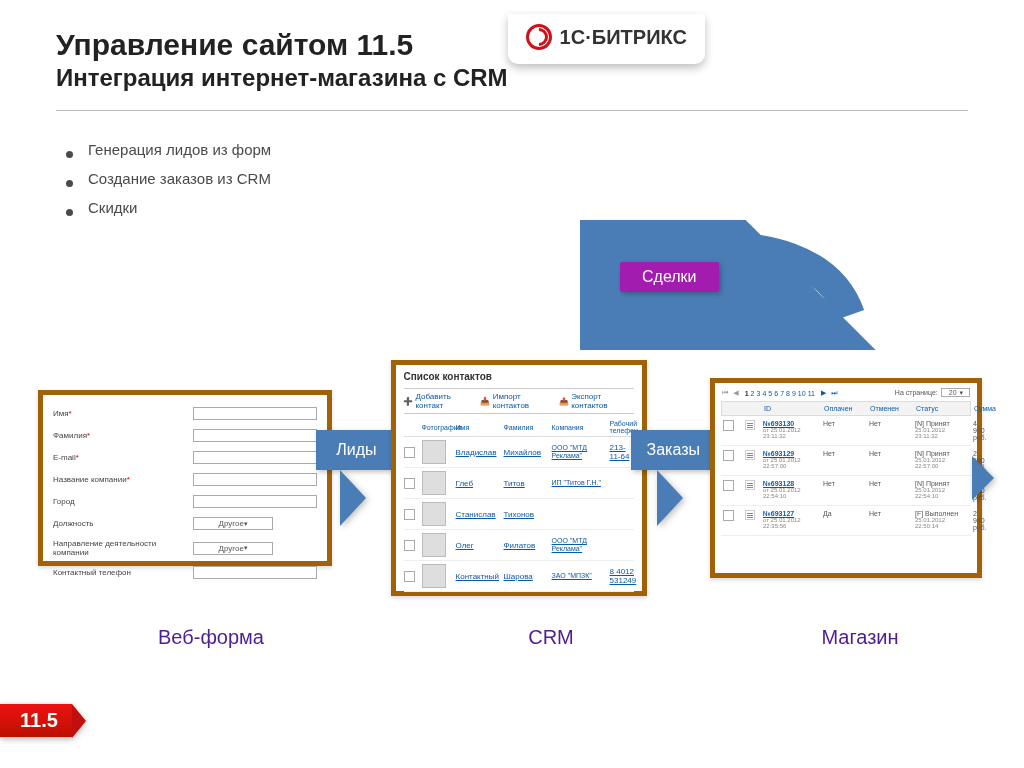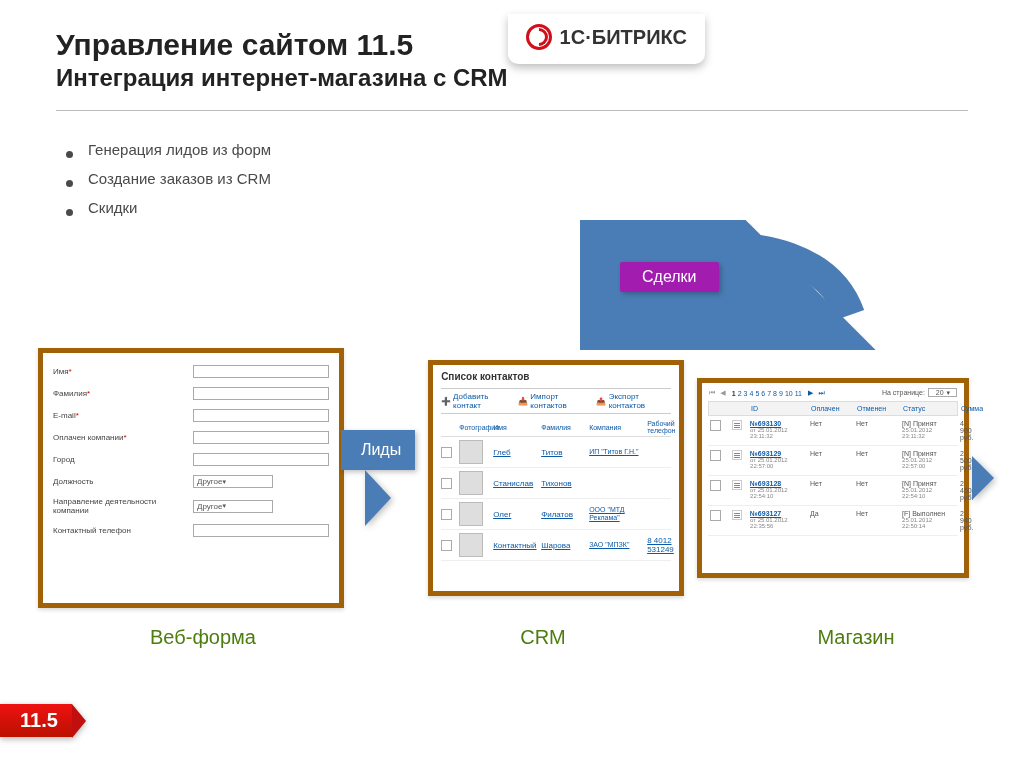--- a/index.html
+++ b/index.html
@@ -47,30 +47,30 @@
   }
 
   
   .stage { position:absolute; left:38px; right:30px; top:338px; height:280px; display:flex; justify-content:space-between; align-items:center;}
   .panel {
     background:#fff;border:5px solid #a16207;
     box-shadow:0 2px 4px rgba(0,0,0,.15);
     font-size:8px; color:#555;
     position:relative;
   }
-  .panel.webform{ width:306px; height:260px; padding:12px 10px; }
+  .panel.webform{ width:306px; height:176px; padding:12px 10px; }
   .panel.crm    { width:256px; height:236px; padding:6px 8px 4px 8px; }
   .panel.store  { width:272px; height:200px; padding:6px 6px; font-size:7px;}
 
   
   .wf-row{display:flex;align-items:center;margin-bottom:9px;}
   .wf-row label{width:140px;color:#444;}
   .wf-row label .req{color:#c00;}
   .wf-row .inp{height:13px;border:1px solid #aaa;background:#fff;flex:1;}
-  .wf-row .sel{height:13px;border:1px solid #aaa;background:#fff;width:80px;display:flex;align-items:center;padding:0 3px;justify-content:flex-start;}
+  .wf-row .sel{height:13px;border:1px solid #aaa;background:#fff;width:80px;display:flex;align-items:center;padding:0 3px;justify-content:center;}
   .wf-row .sel::after{content:"▾";font-size:7px;color:#555;}
   .wf-row .chk{width:10px;height:10px;border:1px solid #888;display:inline-block;margin-right:4px;}
 
   
   .crm-title{font-size:10px;font-weight:700;color:#333;margin-bottom:6px;}
   .crm-tools{border-top:1px solid #ccc;border-bottom:1px solid #ccc;padding:3px 0;margin-bottom:4px;display:flex;gap:6px;}
   .crm-tools span{color:#0b5aa8;display:flex;align-items:center;gap:2px;}
   .crm-thead,.crm-row{display:grid;grid-template-columns:14px 30px 44px 44px 54px 1fr;align-items:center;gap:4px;}
   .crm-thead{color:#555;font-size:7px;border-bottom:1px solid #ddd;padding:2px 0;}
   .crm-thead span{color:#0b5aa8;}
@@ -127,21 +127,21 @@
   }
   .curved-label{
     position:absolute;top:238px;left:620px;
     background:#a21caf;color:#fff;font-size:16px;
     padding:6px 22px;border-radius:2px;
     box-shadow:2px 2px 5px rgba(0,0,0,.25);
     margin-top:24px;
   }
 
   
-  .captions{position:absolute;left:8px;right:0;top:626px;display:flex;font-size:20px;color:#4d7c0f;}
+  .captions{position:absolute;left:16px;right:0;top:626px;display:flex;font-size:20px;color:#4c1d95;}
   .captions div{text-align:center;}
   .cap1{width:390px;}
   .cap2{width:290px;}
   .cap3{flex:1;}
 
   
   .ver-tag{
     position:absolute;left:0;bottom:30px;
     display:flex;align-items:flex-start;
     filter:drop-shadow(0 2px 3px rgba(0,0,0,.3));
@@ -198,21 +198,21 @@
       </div>
     <div class="wf-row">
         <label><span>Фамилия</span><span class="req">*</span></label>
         <div class="inp"></div>
       </div>
     <div class="wf-row">
         <label><span>E-mail</span><span class="req">*</span></label>
         <div class="inp"></div>
       </div>
     <div class="wf-row">
-        <label><span>Оплачен компании</span><span class="req">*</span></label>
+        <label><span>Название компании</span><span class="req">*</span></label>
         <div class="inp"></div>
       </div>
     <div class="wf-row">
         <label>Город</label>
         <div class="inp"></div>
       </div>
     <div class="wf-row">
         <label>Должность</label>
         <div class="sel">
           <span>Другое</span>
@@ -249,20 +249,28 @@
         <span>Фотография</span>
         <span>Имя</span>
         <span>Фамилия</span>
         <span>Компания</span>
         <span>Рабочий телефон</span>
     </div>
     <div id="crm-rows">
         <div class="crm-row">
           <span class="chkcell"></span>
           <span class="ph"></span>
+          <a>Владислав</a>
+          <a>Михайлов</a>
+          <span class="co"><a>ООО "МТД Реклама"</a></span>
+          <a>213-11-64</a>
+        </div>
+        <div class="crm-row">
+          <span class="chkcell"></span>
+          <span class="ph"></span>
           <a>Глеб</a>
           <a>Титов</a>
           <span class="co"><a>ИП "Титов Г.Н."</a></span>
           <a></a>
         </div>
         <div class="crm-row">
           <span class="chkcell"></span>
           <span class="ph"></span>
           <a>Станислав</a>
           <a>Тихонов</a>
@@ -281,20 +289,26 @@
           <span class="chkcell"></span>
           <span class="ph"></span>
           <a>Контактный</a>
           <a>Шарова</a>
           <span class="co"><a>ЗАО "МПЗК"</a></span>
           <a>8 4012 531249</a>
         </div>
       </div>
   </div>
 
+  <div class="big-arrow ba-right-tight">
+    <div class="ba-body small">
+        <span>Заказы</span>
+      </div>
+    <div class="ba-head"></div>
+  </div>
 
   <div class="panel store">
     <div class="st-pager">
       <span class="muted">⏮</span>
       <span class="muted">◀</span>
       <span id="pg-nums"><span style="font-weight: 700; color: rgb(51, 51, 51);">1</span><span>2</span><span>3</span><span>4</span><span>5</span><span>6</span><span>7</span><span>8</span><span>9</span><span>10</span><span>11</span></span>
       <span>▶</span>
       <span>⏭</span>
       <span class="perpage"><span>На странице:</span> <span style="border:1px solid #aaa;padding:0 6px;"><span>20</span> ▾</span></span>
     </div>

